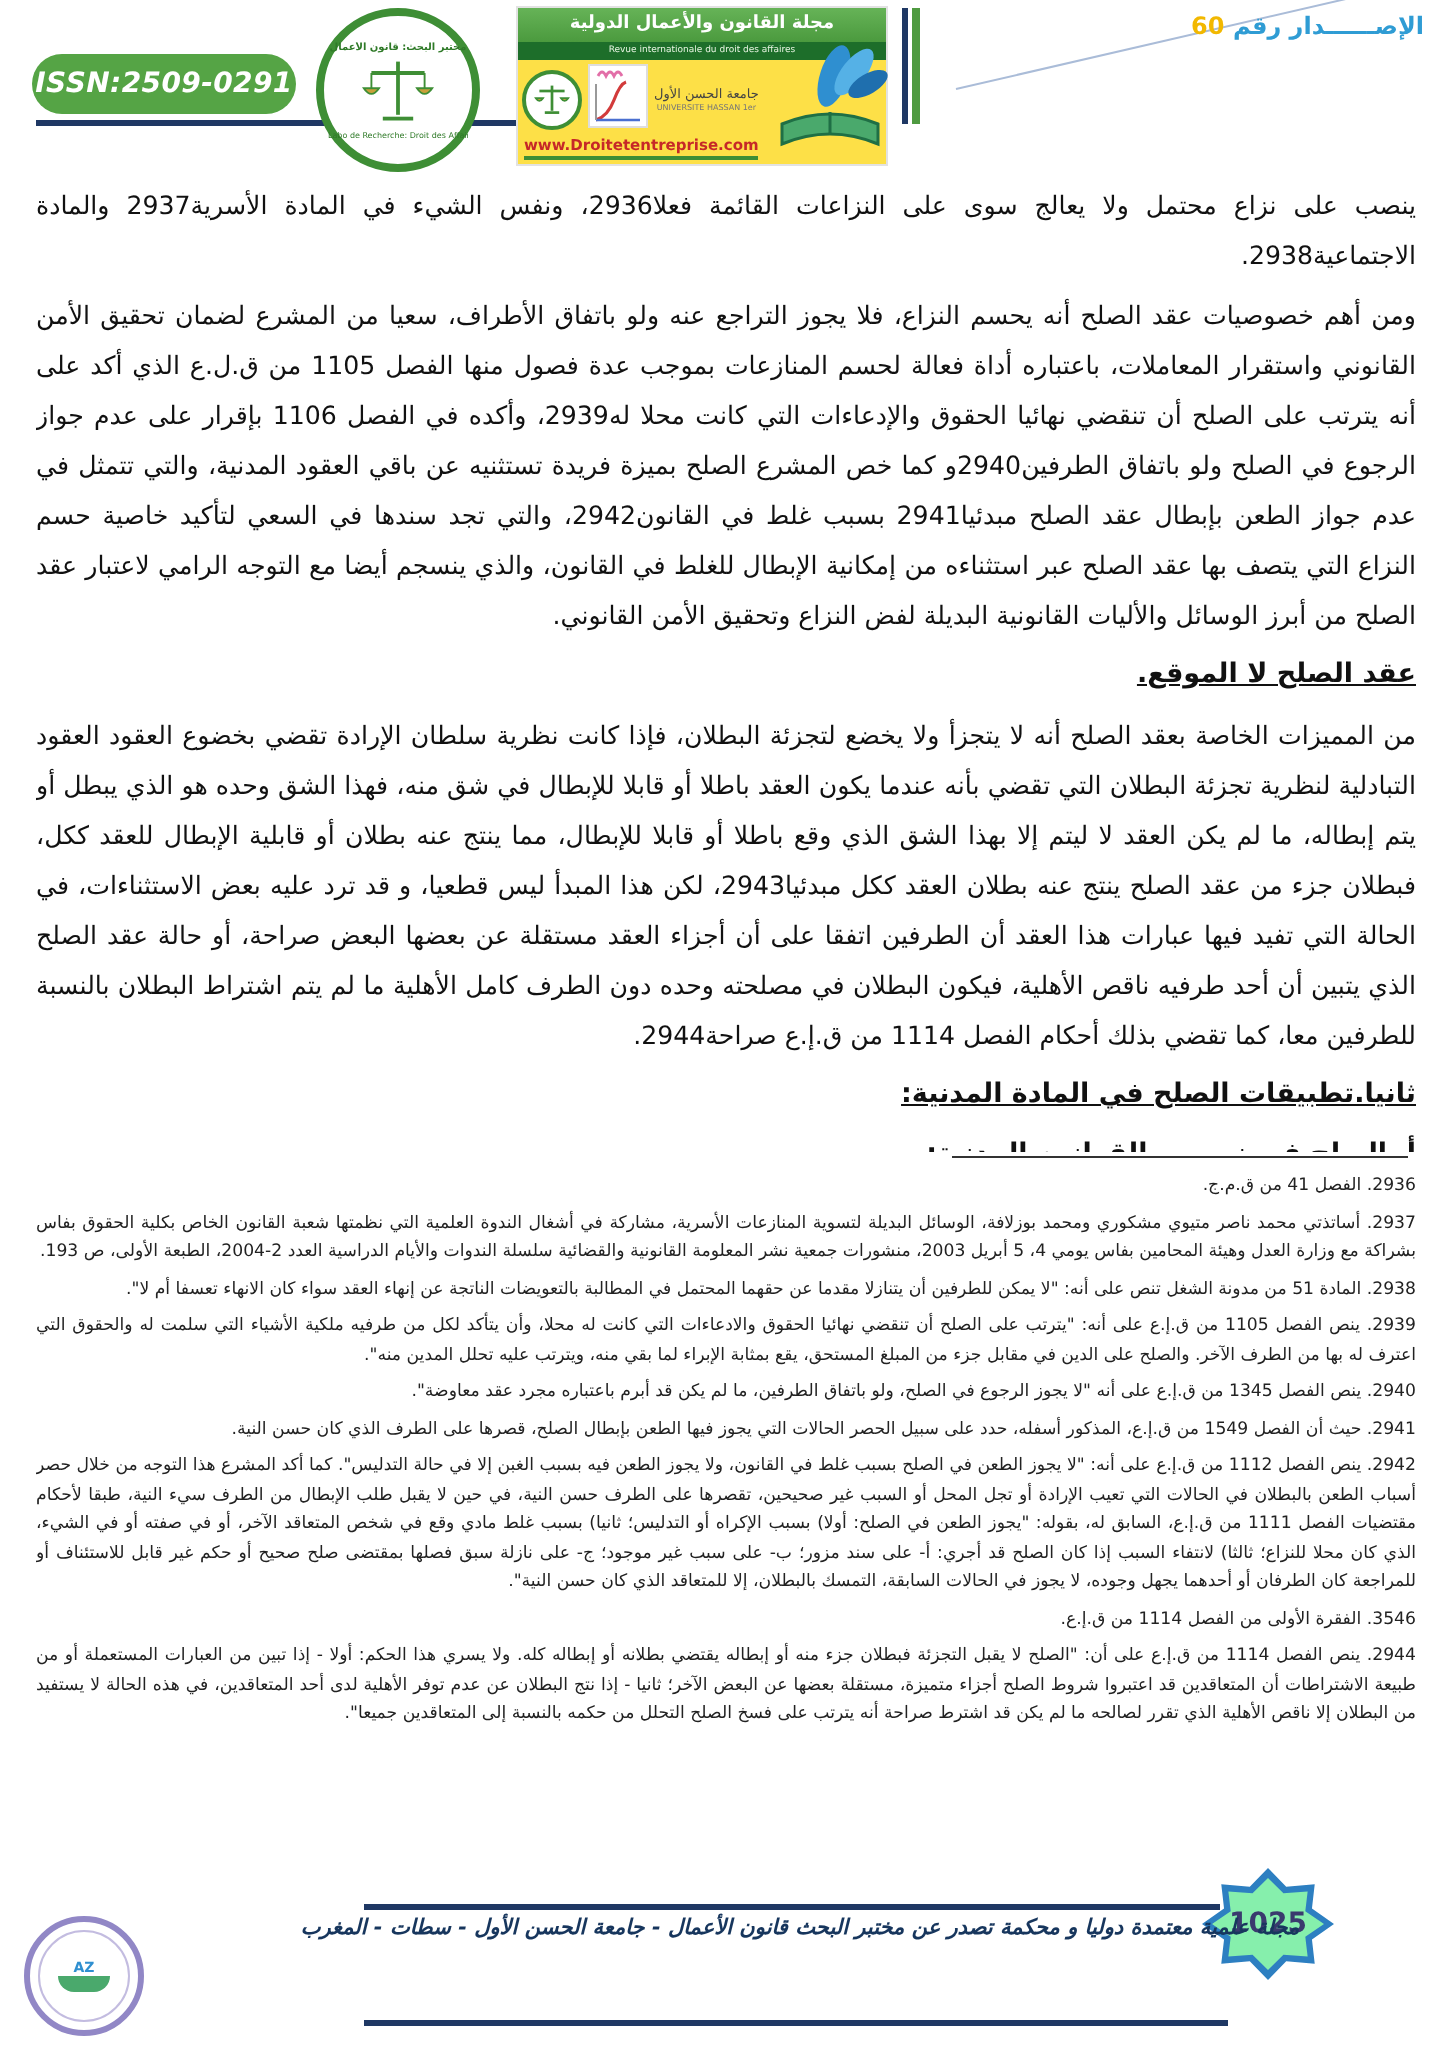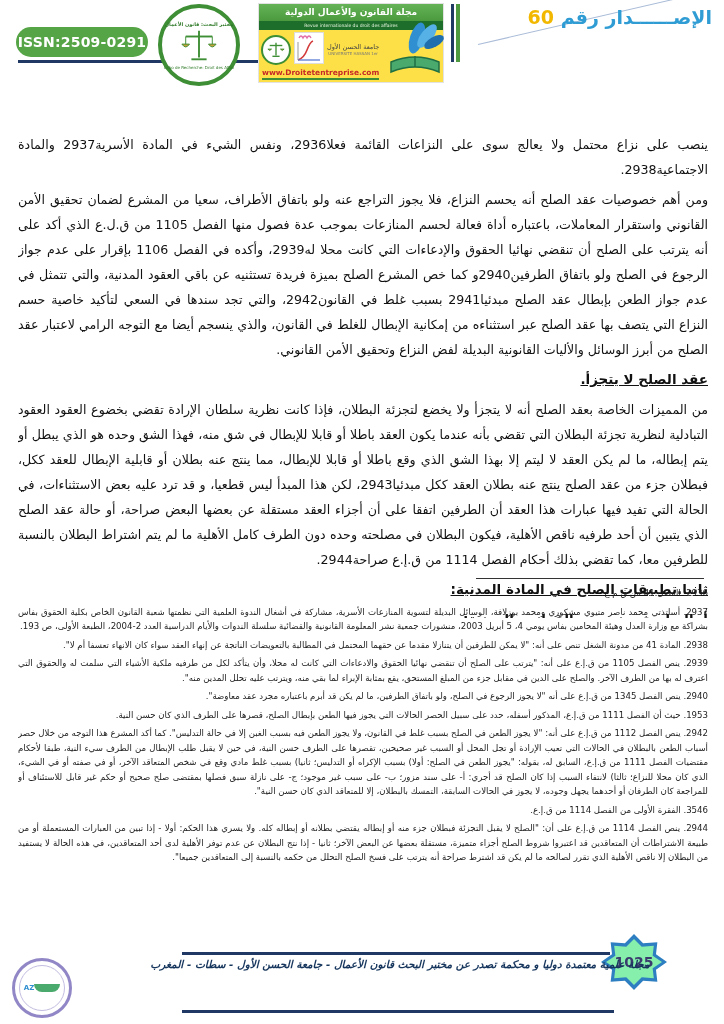--- a/index.html
+++ b/index.html
@@ -3,21 +3,21 @@
 <meta charset="utf-8">
 <style>
   html,body{margin:0;padding:0;background:#ffffff;}
   #page{position:relative;width:724px;height:1024px;background:#fff;overflow:hidden;
         font-family:"DejaVu Sans","Liberation Sans",sans-serif;color:#1a1a1a;}
   
   #header{position:absolute;top:0;left:0;width:724px;height:88px;}
   .header-rule{position:absolute;left:18px;top:60px;width:424px;height:3px;background:#1f3864;}
   .issn-badge{position:absolute;left:16px;top:27px;width:132px;height:30px;background:#55a445;
               border-radius:15px;color:#fff;font-weight:bold;font-size:14px;line-height:30px;
-              text-align:center;letter-spacing:.2px;box-shadow:0 0 0 2px #fff;}
+              text-align:center;letter-spacing:.2px;box-shadow:0 0 0 2px #fff;font-style:italic;}
   .lab-logo{position:absolute;left:158px;top:4px;width:82px;height:82px;border-radius:50%;
             background:#fff;border:4px solid #3e8e35;display:flex;flex-direction:column;
             align-items:center;justify-content:center;box-sizing:border-box;z-index:2;}
   .lab-logo .ring-top{font-size:5px;color:#2f7a28;font-weight:bold;white-space:nowrap;overflow:hidden;max-width:70px;}
   .lab-logo .ring-bottom{font-size:4px;color:#2f7a28;white-space:nowrap;overflow:hidden;max-width:70px;}
   .scales-svg{display:block;}
   
   .center-block{position:absolute;left:258px;top:3px;width:186px;height:80px;background:#fde047;
                 border:1px solid #e2e2e2;box-sizing:border-box;z-index:1;}
   .cb-banner{height:17px;background:linear-gradient(#66b357,#4b9a3e);color:#fff;font-size:9px;
@@ -32,28 +32,28 @@
   .cb-univ .u-ar{font-size:6.5px;color:#444;white-space:nowrap;}
   .cb-univ .u-fr{font-size:4px;color:#777;white-space:nowrap;}
   .cb-bird{position:absolute;right:-6px;top:-14px;z-index:3;}
   .cb-url{position:absolute;left:3px;bottom:2px;font-size:7.5px;font-weight:bold;color:#c62828;
           border-bottom:2px solid #3e8e35;padding-bottom:1px;white-space:nowrap;}
   
   .vbar-navy{position:absolute;left:451px;top:4px;width:2.5px;height:58px;background:#1f3864;}
   .vbar-green{position:absolute;left:456px;top:4px;width:4px;height:58px;background:#4f9a41;}
   
   .issue-block{position:absolute;left:464px;top:6px;width:248px;height:76px;direction:rtl;text-align:right;}
-  .issue-line1{font-size:19px;font-weight:bold;color:#2f9cd4;white-space:nowrap;}
+  .issue-line1{font-size:12px;font-weight:bold;color:#2f9cd4;white-space:nowrap;}
   .issue-line1 .issue-num{color:#f2b800;}
   .issue-line2{margin-top:10px;font-size:19px;font-weight:bold;color:#0e1433;white-space:nowrap;}
   .diagonal-line{position:absolute;left:478px;top:44px;width:240px;height:0;border-top:1.5px solid #aabcd8;
                  transform:rotate(-13deg);transform-origin:left center;z-index:0;}
   
   #body-text{position:absolute;left:18px;top:90px;width:690px;height:486px;overflow:hidden;
-             direction:rtl;text-align:justify;font-size:12.6px;line-height:25px;color:#111;margin-top:42px;}
+             direction:rtl;text-align:justify;font-size:12.6px;line-height:25px;color:#111;}
   #body-text p{margin:0 0 5px 0;}
   .section-heading{font-weight:bold;text-decoration:underline;margin:2px 0 6px 0;font-size:13.5px;}
   
   #footnotes{position:absolute;left:18px;top:578px;width:690px;height:368px;overflow:hidden;
              direction:rtl;text-align:justify;font-size:8.6px;line-height:14.5px;color:#222;}
   .footnote-separator{width:228px;height:0;border-top:1.2px solid #333;margin:0 4px 7px 0;}
   #footnotes p{margin:0 0 4px 0;}
   
   #footer{position:absolute;left:0;top:946px;width:724px;height:78px;}
   .footer-rule-top{position:absolute;left:182px;top:6px;width:428px;height:2.5px;background:#1f3864;}
@@ -67,21 +67,21 @@
               font-size:14px;font-weight:bold;color:#3a3a6e;}
   .footer-text{position:absolute;left:120px;top:12px;width:560px;direction:rtl;text-align:center;
                color:#17365d;font-weight:bold;font-style:italic;}
   .footer-line1{font-size:10.5px;white-space:nowrap;}
   .footer-line2{margin-top:8px;font-size:10.5px;white-space:nowrap;}
   .footer-line2 .latin{direction:ltr;unicode-bidi:embed;}
   .footer-logo{position:absolute;left:12px;top:12px;width:60px;height:60px;border-radius:50%;
                border:3px solid #9187c6;background:#fff;display:flex;flex-direction:column;
                align-items:center;justify-content:center;box-sizing:border-box;}
   .footer-logo .fl-inner{width:46px;height:46px;border-radius:50%;border:1px solid #c3bce0;
-               display:flex;flex-direction:row;align-items:center;justify-content:center;box-sizing:border-box;}
+               display:flex;flex-direction:column;align-items:center;justify-content:center;box-sizing:border-box;}
   .fl-book{width:26px;height:8px;background:#4aa96c;border-radius:0 0 10px 10px;}
   .fl-mark{font-size:7px;color:#2f8fd0;font-weight:bold;}
 </style>
 </head>
 <body>
 
 <div id="page">
 
   <div id="header">
     <div class="header-rule"></div>
@@ -157,34 +157,34 @@
       <div class="issue-line1">
         <span>الإصــــــدار رقم</span>
         <span class="issue-num">60</span>
       </div>
     </div>
   </div>
 
   <div id="body-text">
     <p>ينصب على نزاع محتمل ولا يعالج سوى على النزاعات القائمة فعلا2936، ونفس الشيء في المادة الأسرية2937 والمادة الاجتماعية2938.</p>
     <p>ومن أهم خصوصيات عقد الصلح أنه يحسم النزاع، فلا يجوز التراجع عنه ولو باتفاق الأطراف، سعيا من المشرع لضمان تحقيق الأمن القانوني واستقرار المعاملات، باعتباره أداة فعالة لحسم المنازعات بموجب عدة فصول منها الفصل 1105 من ق.ل.ع الذي أكد على أنه يترتب على الصلح أن تنقضي نهائيا الحقوق والإدعاءات التي كانت محلا له2939، وأكده في الفصل 1106 بإقرار على عدم جواز الرجوع في الصلح ولو باتفاق الطرفين2940و كما خص المشرع الصلح بميزة فريدة تستثنيه عن باقي العقود المدنية، والتي تتمثل في عدم جواز الطعن بإبطال عقد الصلح مبدئيا2941 بسبب غلط في القانون2942، والتي تجد سندها في السعي لتأكيد خاصية حسم النزاع التي يتصف بها عقد الصلح عبر استثناءه من إمكانية الإبطال للغلط في القانون، والذي ينسجم أيضا مع التوجه الرامي لاعتبار عقد الصلح من أبرز الوسائل والأليات القانونية البديلة لفض النزاع وتحقيق الأمن القانوني.</p>
-    <p class="section-heading">عقد الصلح لا يتجزأ.</p>
+    <p class="section-heading">عقد الصلح لا الموقع.</p>
     <p>من المميزات الخاصة بعقد الصلح أنه لا يتجزأ ولا يخضع لتجزئة البطلان، فإذا كانت نظرية سلطان الإرادة تقضي بخضوع العقود العقود التبادلية لنظرية تجزئة البطلان التي تقضي بأنه عندما يكون العقد باطلا أو قابلا للإبطال في شق منه، فهذا الشق وحده هو الذي يبطل أو يتم إبطاله، ما لم يكن العقد لا ليتم إلا بهذا الشق الذي وقع باطلا أو قابلا للإبطال، مما ينتج عنه بطلان أو قابلية الإبطال للعقد ككل، فبطلان جزء من عقد الصلح ينتج عنه بطلان العقد ككل مبدئيا2943، لكن هذا المبدأ ليس قطعيا، و قد ترد عليه بعض الاستثناءات، في الحالة التي تفيد فيها عبارات هذا العقد أن الطرفين اتفقا على أن أجزاء العقد مستقلة عن بعضها البعض صراحة، أو حالة عقد الصلح الذي يتبين أن أحد طرفيه ناقص الأهلية، فيكون البطلان في مصلحته وحده دون الطرف كامل الأهلية ما لم يتم اشتراط البطلان بالنسبة للطرفين معا، كما تقضي بذلك أحكام الفصل 1114 من ق.إ.ع صراحة2944.</p>
     <p class="section-heading">ثانيا.تطبيقات الصلح في المادة المدنية:</p>
     <p class="section-heading">أ. الصلح في نصوص القوانين المدنية:</p>
   </div>
 
   <div id="footnotes">
     <div class="footnote-separator"></div>
     <p>2936. الفصل 41 من ق.م.ج.</p>
     <p>2937. أساتذتي محمد ناصر متيوي مشكوري ومحمد بوزلافة، الوسائل البديلة لتسوية المنازعات الأسرية، مشاركة في أشغال الندوة العلمية التي نظمتها شعبة القانون الخاص بكلية الحقوق بفاس بشراكة مع وزارة العدل وهيئة المحامين بفاس يومي 4، 5 أبريل 2003، منشورات جمعية نشر المعلومة القانونية والقضائية سلسلة الندوات والأيام الدراسية العدد 2-2004، الطبعة الأولى، ص 193.</p>
-    <p>2938. المادة 41 من مدونة الشغل تنص على أنه: "لا يمكن للطرفين أن يتنازلا مقدما عن حقهما المحتمل في المطالبة بالتعويضات الناتجة عن إنهاء العقد سواء كان الانهاء تعسفا أم لا".</p>
+    <p>2938. المادة 51 من مدونة الشغل تنص على أنه: "لا يمكن للطرفين أن يتنازلا مقدما عن حقهما المحتمل في المطالبة بالتعويضات الناتجة عن إنهاء العقد سواء كان الانهاء تعسفا أم لا".</p>
     <p>2939. ينص الفصل 1105 من ق.إ.ع على أنه: "يترتب على الصلح أن تنقضي نهائيا الحقوق والادعاءات التي كانت له محلا، وأن يتأكد لكل من طرفيه ملكية الأشياء التي سلمت له والحقوق التي اعترف له بها من الطرف الآخر. والصلح على الدين في مقابل جزء من المبلغ المستحق، يقع بمثابة الإبراء لما بقي منه، ويترتب عليه تحلل المدين منه".</p>
     <p>2940. ينص الفصل 1345 من ق.إ.ع على أنه "لا يجوز الرجوع في الصلح، ولو باتفاق الطرفين، ما لم يكن قد أبرم باعتباره مجرد عقد معاوضة".</p>
-    <p>1953. حيث أن الفصل 1111 من ق.إ.ع، المذكور أسفله، حدد على سبيل الحصر الحالات التي يجوز فيها الطعن بإبطال الصلح، قصرها على الطرف الذي كان حسن النية.</p>
+    <p>2941. حيث أن الفصل 1549 من ق.إ.ع، المذكور أسفله، حدد على سبيل الحصر الحالات التي يجوز فيها الطعن بإبطال الصلح، قصرها على الطرف الذي كان حسن النية.</p>
     <p>2942. ينص الفصل 1112 من ق.إ.ع على أنه: "لا يجوز الطعن في الصلح بسبب غلط في القانون، ولا يجوز الطعن فيه بسبب الغبن إلا في حالة التدليس". كما أكد المشرع هذا التوجه من خلال حصر أسباب الطعن بالبطلان في الحالات التي تعيب الإرادة أو تجل المحل أو السبب غير صحيحين، تقصرها على الطرف حسن النية، في حين لا يقبل طلب الإبطال من الطرف سيء النية، طبقا لأحكام مقتضيات الفصل 1111 من ق.إ.ع، السابق له، بقوله: "يجوز الطعن في الصلح: أولا) بسبب الإكراه أو التدليس؛ ثانيا) بسبب غلط مادي وقع في شخص المتعاقد الآخر، أو في صفته أو في الشيء، الذي كان محلا للنزاع؛ ثالثا) لانتفاء السبب إذا كان الصلح قد أجري: أ- على سند مزور؛ ب- على سبب غير موجود؛ ج- على نازلة سبق فصلها بمقتضى صلح صحيح أو حكم غير قابل للاستئناف أو للمراجعة كان الطرفان أو أحدهما يجهل وجوده، لا يجوز في الحالات السابقة، التمسك بالبطلان، إلا للمتعاقد الذي كان حسن النية".</p>
     <p>3546. الفقرة الأولى من الفصل 1114 من ق.إ.ع.</p>
     <p>2944. ينص الفصل 1114 من ق.إ.ع على أن: "الصلح لا يقبل التجزئة فبطلان جزء منه أو إبطاله يقتضي بطلانه أو إبطاله كله. ولا يسري هذا الحكم: أولا - إذا تبين من العبارات المستعملة أو من طبيعة الاشتراطات أن المتعاقدين قد اعتبروا شروط الصلح أجزاء متميزة، مستقلة بعضها عن البعض الآخر؛ ثانيا - إذا نتج البطلان عن عدم توفر الأهلية لدى أحد المتعاقدين، في هذه الحالة لا يستفيد من البطلان إلا ناقص الأهلية الذي تقرر لصالحه ما لم يكن قد اشترط صراحة أنه يترتب على فسخ الصلح التحلل من حكمه بالنسبة إلى المتعاقدين جميعا".</p>
   </div>
 
   <div id="footer">
     <div class="footer-rule-top"></div>
     <div class="page-badge">
       <div class="page-badge-inner">1025</div>
     </div>

